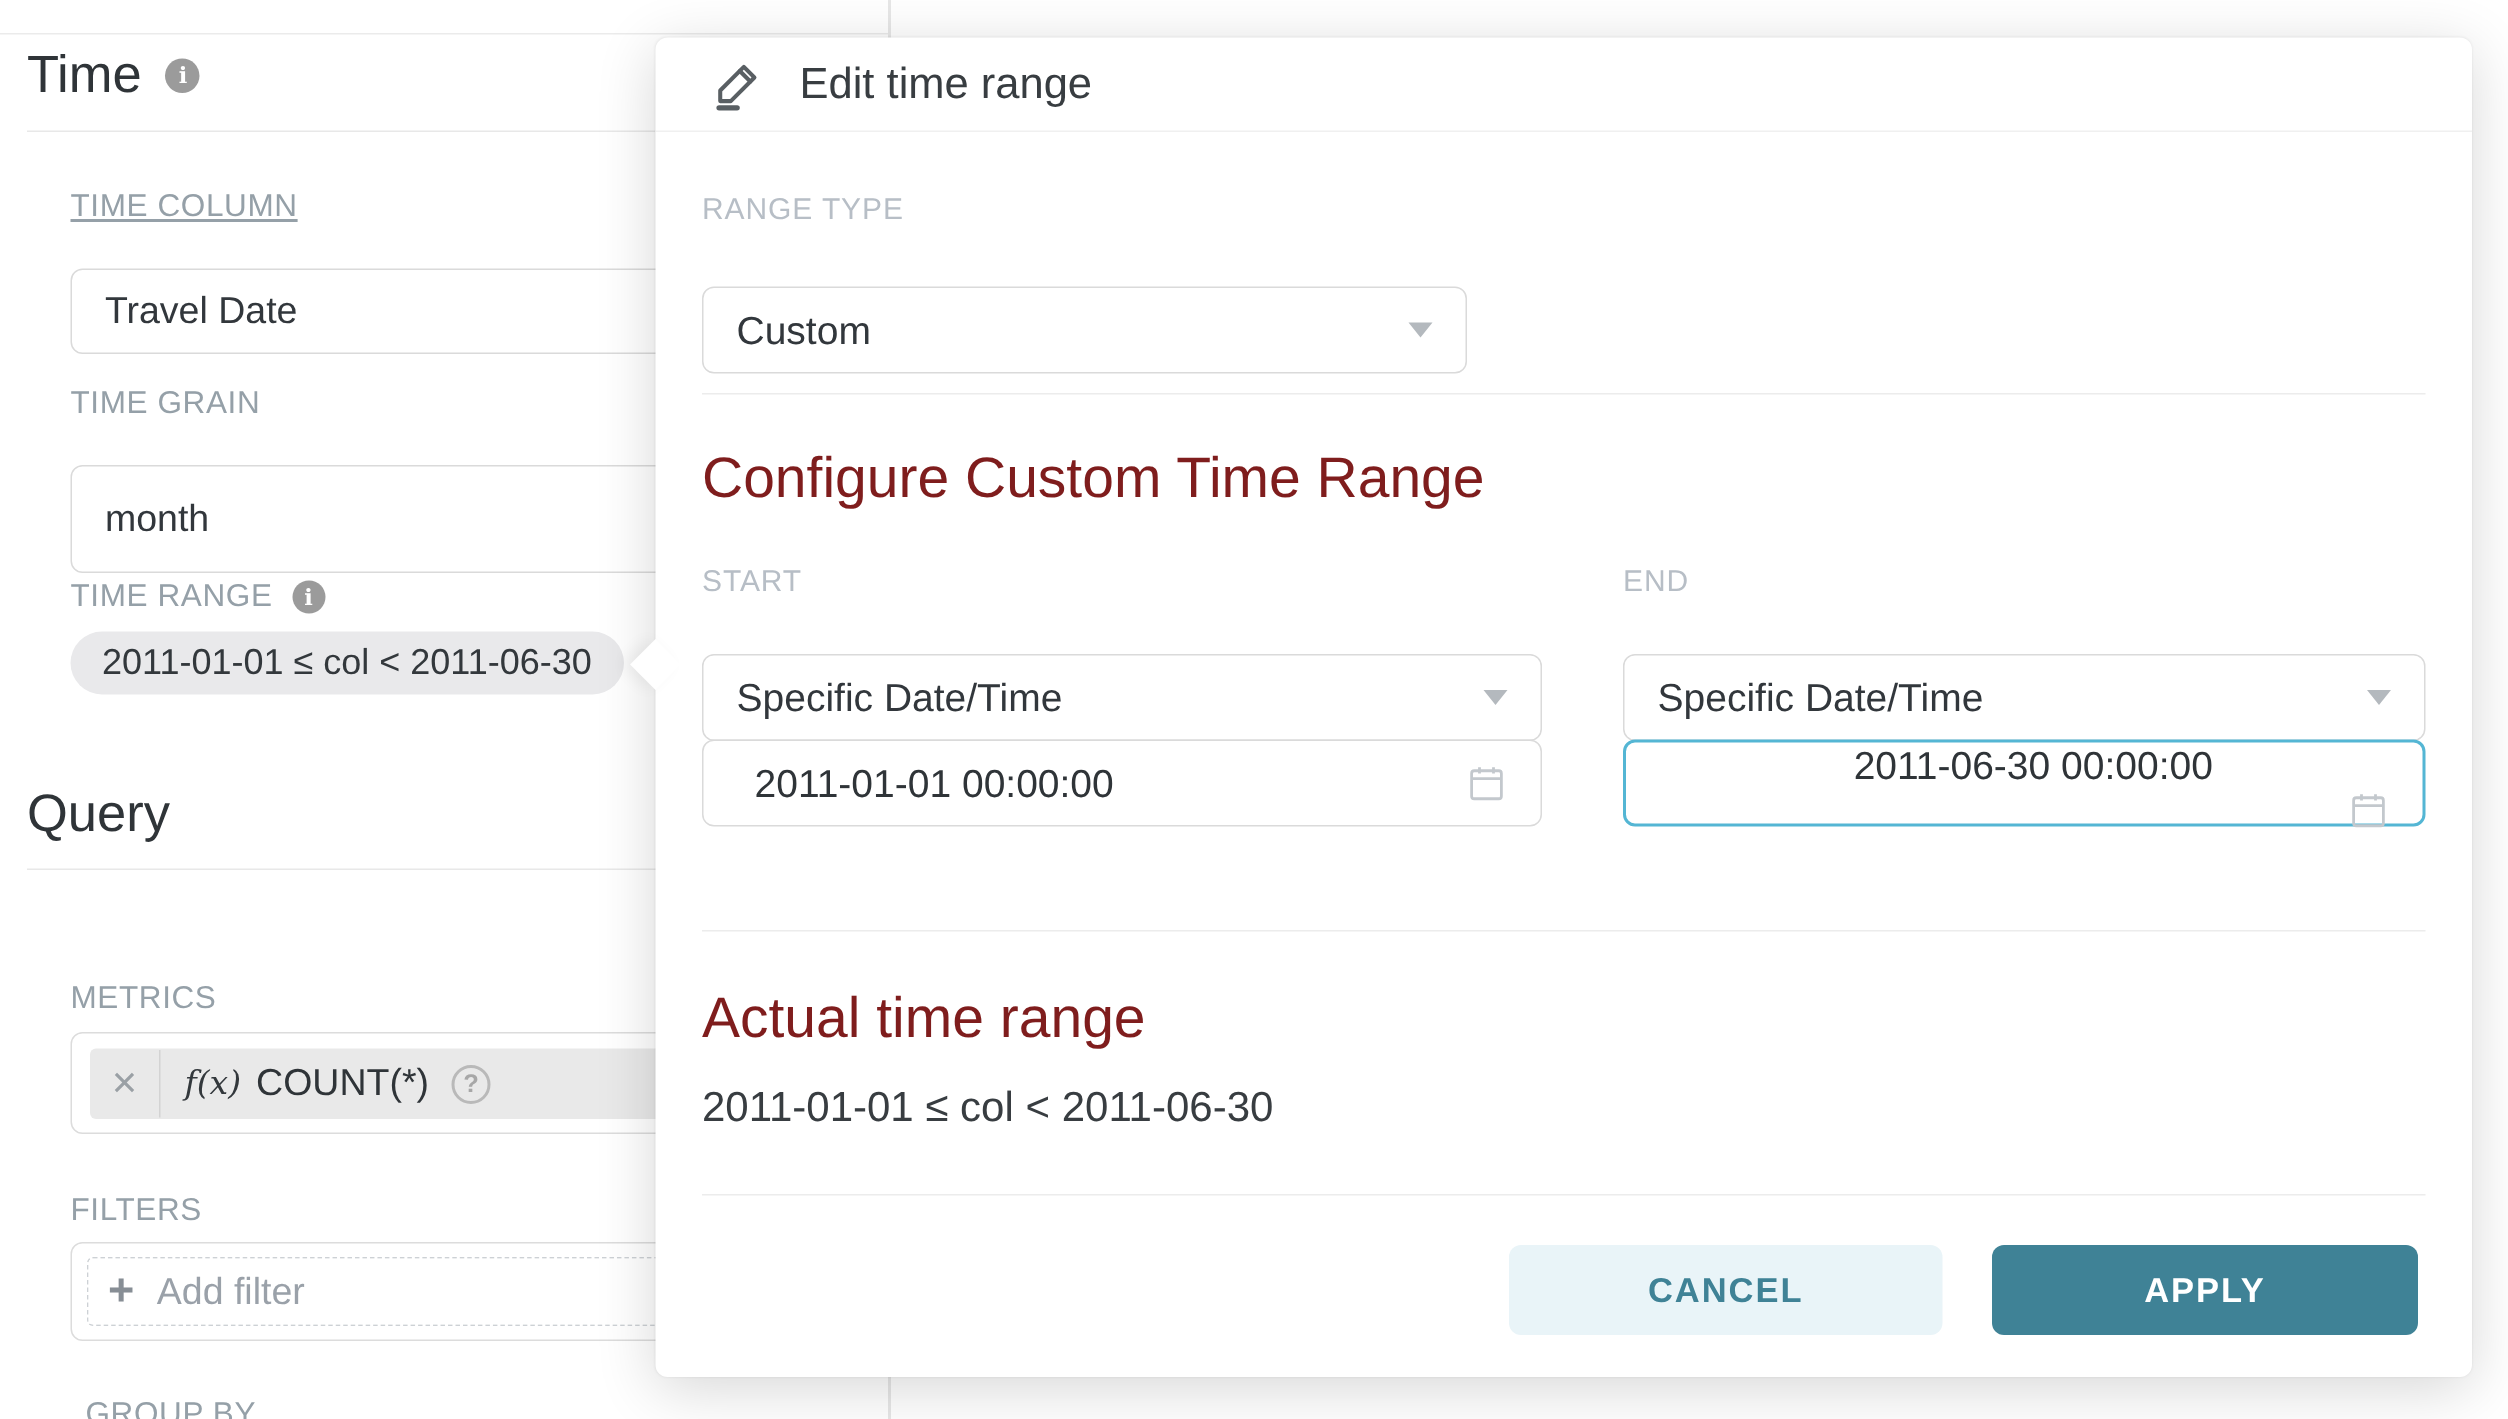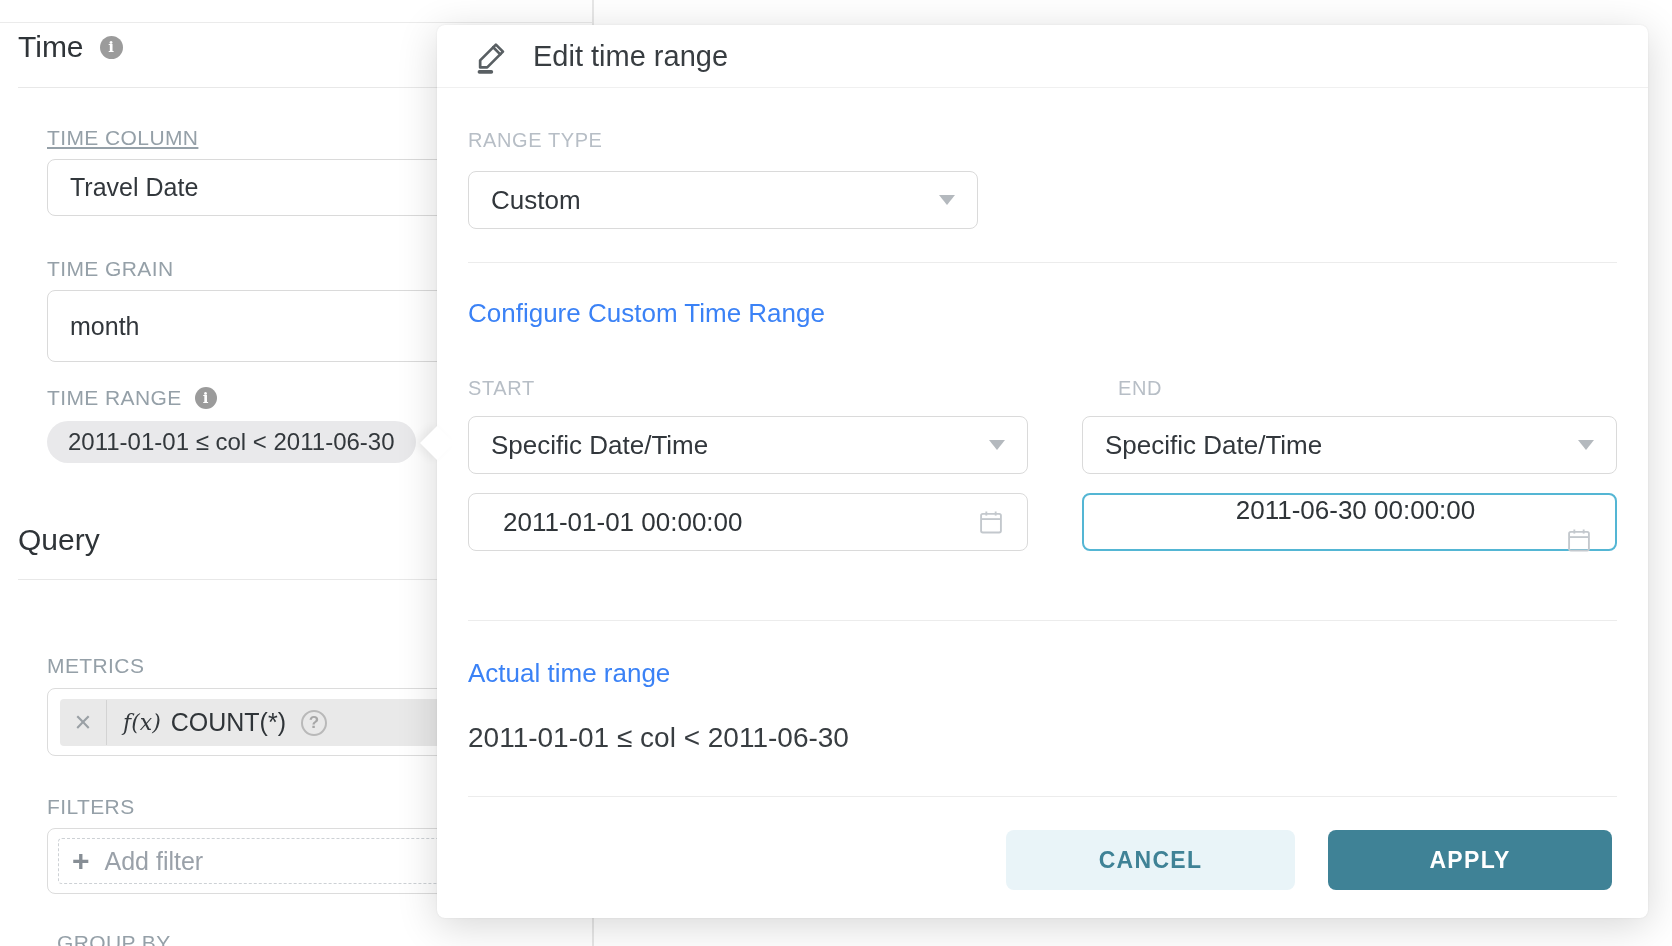--- a/index.html
+++ b/index.html
@@ -7,35 +7,35 @@
   body {
     width:1672px; height:946px; overflow:hidden; position:relative;
     background:#ffffff; font-family:"Liberation Sans", sans-serif; color:#33383c;
   }
   .abs { position:absolute; }
 
   
   .v-line { left:592px; top:0; width:2px; height:946px; background:#e7e7e7; }
   .h-line { left:0; top:22px; width:592px; height:1px; background:#ebebeb; }
 
-  .section-title { font-size:30px; font-weight:400; color:#2f3438; }
+  .section-title { font-size:35px; font-weight:400; color:#2f3438; }
   .title-row { display:flex; align-items:center; gap:16px; }
   .info-icon {
     width:23px; height:23px; border-radius:50%; background:#9b9b9b; color:#fff;
     display:inline-flex; align-items:center; justify-content:center;
     font-family:"DejaVu Serif", serif; font-weight:bold; font-size:15px; flex:0 0 auto;
   }
   .divider-l { height:1px; background:#e8e8e8; }
 
   .field-label {
     font-size:21px; color:#95a0a8; letter-spacing:.4px; font-weight:400;
   }
   .sel {
     background:#fff; border:1px solid #dadada; border-radius:8px;
-    display:flex; align-items:center; padding:0 22px; font-size:25px; color:#32373c;
+    display:flex; align-items:center; padding:0 22px; font-size:25px; color:#32373c;margin-top:20px;
   }
   .pill {
     display:inline-flex; align-items:center; height:42px; padding:0 21px;
     background:#e9e9eb; border-radius:21px; font-size:24px; color:#33383c; white-space:nowrap;
   }
 
   .metric-box { border:1px solid #dcdcdc; border-radius:8px; background:#fff; padding:10px 0 0 12px; overflow:hidden; }
   .metric-pill { display:flex; align-items:center; height:47px; width:457px; background:#e9e9e9; border-radius:4px; overflow:hidden; }
   .metric-x { width:47px; text-align:center; font-size:29px; color:#9aa0a5; border-right:1px solid #d3d3d3; line-height:45px; cursor:pointer; }
   .metric-fx { font-family:"DejaVu Serif", serif; font-style:italic; font-size:22px; color:#33383c; margin:0 10px 0 16px; }
@@ -56,21 +56,21 @@
     position:absolute; left:-12px; top:406px; width:24px; height:24px; background:#fff;
     transform:rotate(45deg); box-shadow:-4px 4px 10px rgba(0,0,0,.06);
   }
   .modal-header {
     position:absolute; left:0; top:0; right:0; height:63px; border-bottom:1px solid #f0f0f0;
     display:flex; align-items:center; padding-left:37px;
   }
   .modal-title { font-size:29px; color:#383d41; margin-left:23px; }
   .m-label { font-size:20px; color:#b7bec6; letter-spacing:.6px; }
   .m-divider { height:1px; background:#ececec; width:1149px; left:31px; }
-  .m-heading { font-size:26px; color:#3b82f6; }
+  .m-heading { font-size:38px; color:#7f1d1d; }
   .caret { width:0; height:0; border-left:8px solid transparent; border-right:8px solid transparent; border-top:10px solid #b4b9be; margin-left:auto; }
   .date-input { background:#fff; border:1px solid #dadada; border-radius:8px; display:flex; align-items:center; padding:0 22px 0 34px; font-size:26px; color:#2f3438; }
   .date-input.focused { border:2px solid #54b6d4;flex-direction:column; }
   .cal-icon { margin-left:auto; display:flex; }
 
   .btn { position:absolute; top:805px; height:60px; border-radius:8px; display:flex; align-items:center; justify-content:center;
     font-size:23px; font-weight:600; letter-spacing:1.3px; cursor:pointer; }
   .btn-cancel { left:569px; width:289px; background:#e9f4f8; color:#3f8296; }
   .btn-apply  { left:891px; width:284px; background:#3f8296; color:#ffffff; }
 </style>
@@ -162,21 +162,21 @@
     <span class="cal-icon">
       <svg width="28" height="28" viewBox="0 0 24 24" fill="none" stroke="#c3c8cd" stroke-width="1.6">
         <rect x="3.5" y="5" width="17" height="16" rx="1.5"></rect>
         <line x1="3.5" y1="9.5" x2="20.5" y2="9.5"></line>
         <line x1="8" y1="3" x2="8" y2="6.5"></line>
         <line x1="16" y1="3" x2="16" y2="6.5"></line>
       </svg>
     </span>
   </div>
 
-  <div class="abs m-label" style="left:645px; top:352px;margin-left:36px;">END</div>
+  <div class="abs m-label" style="left:645px; top:352px;">END</div>
   <div class="abs sel" style="left:645px; top:391px; width:535px; height:58px; font-size:26px;">
     <span>Specific Date/Time</span>
     <span class="caret"></span>
   </div>
   <div class="abs date-input focused" style="left:645px; top:468px; width:535px; height:58px;">
     <span>2011-06-30 00:00:00</span>
     <span class="cal-icon">
       <svg width="28" height="28" viewBox="0 0 24 24" fill="none" stroke="#c3c8cd" stroke-width="1.6">
         <rect x="3.5" y="5" width="17" height="16" rx="1.5"></rect>
         <line x1="3.5" y1="9.5" x2="20.5" y2="9.5"></line>

